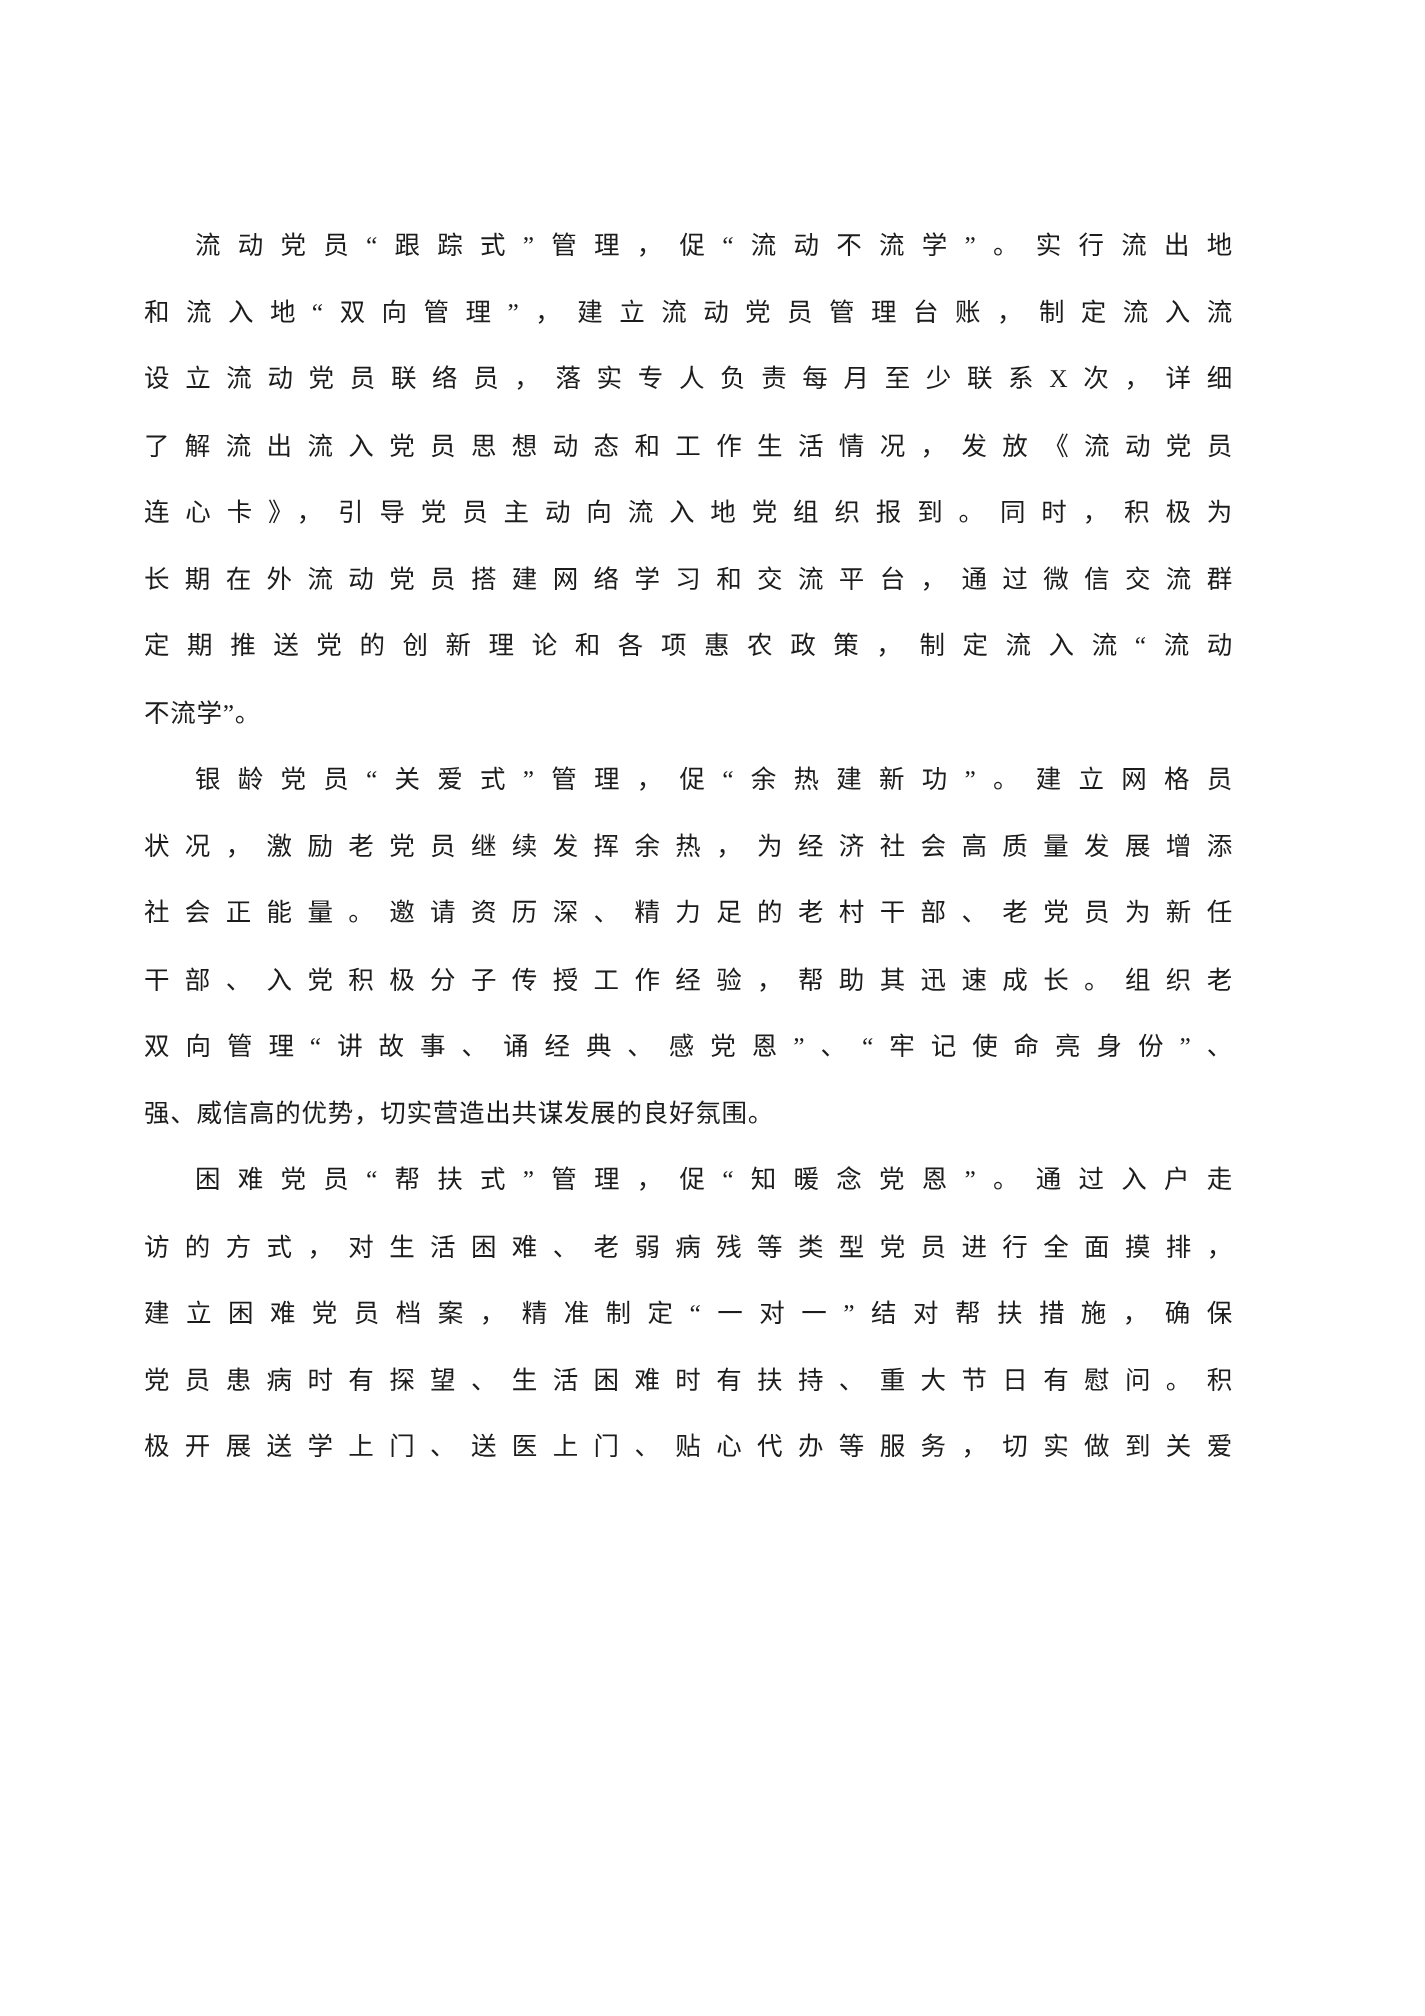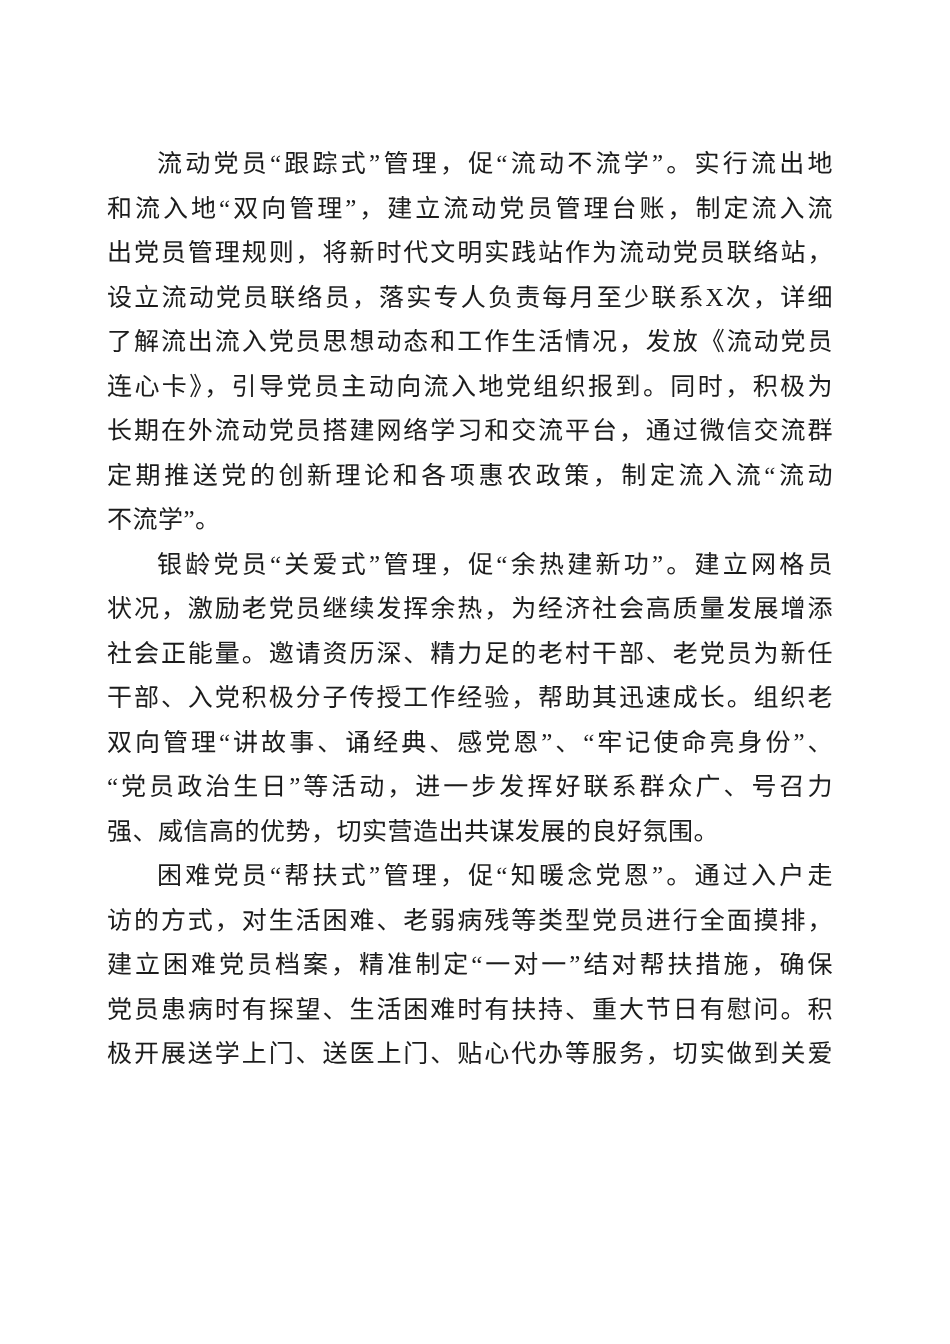--- a/index.html
+++ b/index.html
@@ -11,24 +11,24 @@
     position: relative;
     width: 950px;
     height: 1344px;
     background: #ffffff;
     overflow: hidden;
     font-family: "Liberation Serif", "DejaVu Serif", serif;
     color: #1c1c1c;
   }
   .content {
     position: absolute;
-    left: 107px;
+    left: 96px;
     top: 142px;
     width: 726px;
-    font-size: 25px;
+    font-size: 17px;
     line-height: 44.5px;
     font-weight: 400;
     font-family: Liberation Serif, serif;
   }
   .paragraph {
     margin: 0;
     padding: 0;
   }
   .ln {
     text-align: justify;
@@ -48,36 +48,34 @@
 </style>
 </head>
 <body>
 
 <div class="page">
   <div class="content">
 
     <div class="paragraph">
       <div class="ln first">流动党员“跟踪式”管理，促“流动不流学”。实行流出地</div>
       <div class="ln">和流入地“双向管理”，建立流动党员管理台账，制定流入流</div>
-      <div class="ln">出党员管理规则，将新时代文明实践站作为流动党员联络站，</div>
       <div class="ln">设立流动党员联络员，落实专人负责每月至少联系X次，详细</div>
       <div class="ln">了解流出流入党员思想动态和工作生活情况，发放《流动党员</div>
       <div class="ln">连心卡》，引导党员主动向流入地党组织报到。同时，积极为</div>
       <div class="ln">长期在外流动党员搭建网络学习和交流平台，通过微信交流群</div>
       <div class="ln">定期推送党的创新理论和各项惠农政策，制定流入流“流动</div>
       <div class="ln end">不流学”。</div>
     </div>
 
     <div class="paragraph">
       <div class="ln first">银龄党员“关爱式”管理，促“余热建新功”。建立网格员</div>
       <div class="ln">状况，激励老党员继续发挥余热，为经济社会高质量发展增添</div>
       <div class="ln">社会正能量。邀请资历深、精力足的老村干部、老党员为新任</div>
       <div class="ln">干部、入党积极分子传授工作经验，帮助其迅速成长。组织老</div>
       <div class="ln">双向管理“讲故事、诵经典、感党恩”、“牢记使命亮身份”、</div>
-      <div class="ln">“党员政治生日”等活动，进一步发挥好联系群众广、号召力</div>
       <div class="ln end">强、威信高的优势，切实营造出共谋发展的良好氛围。</div>
     </div>
 
     <div class="paragraph">
       <div class="ln first">困难党员“帮扶式”管理，促“知暖念党恩”。通过入户走</div>
       <div class="ln">访的方式，对生活困难、老弱病残等类型党员进行全面摸排，</div>
       <div class="ln">建立困难党员档案，精准制定“一对一”结对帮扶措施，确保</div>
       <div class="ln">党员患病时有探望、生活困难时有扶持、重大节日有慰问。积</div>
       <div class="ln">极开展送学上门、送医上门、贴心代办等服务，切实做到关爱</div>
     </div>

